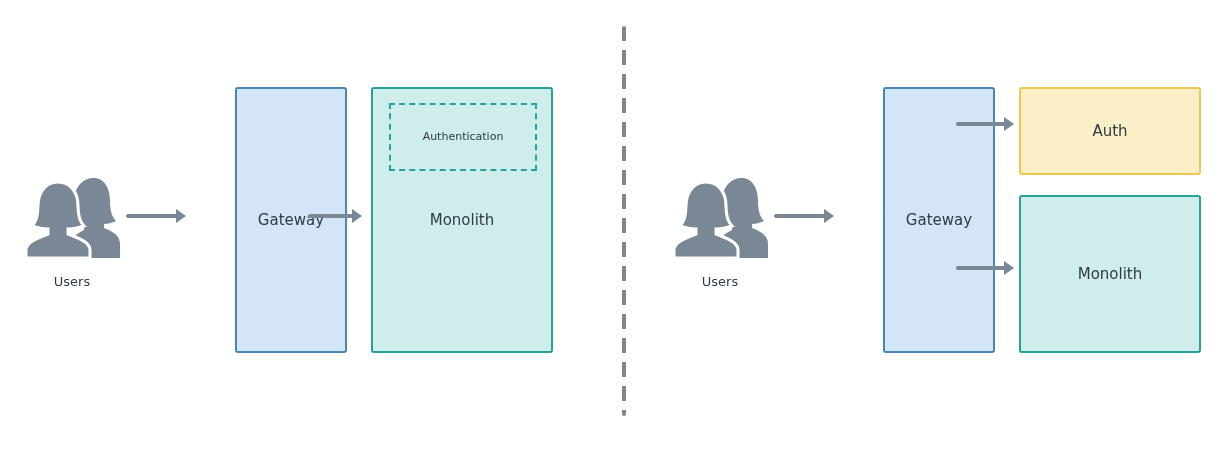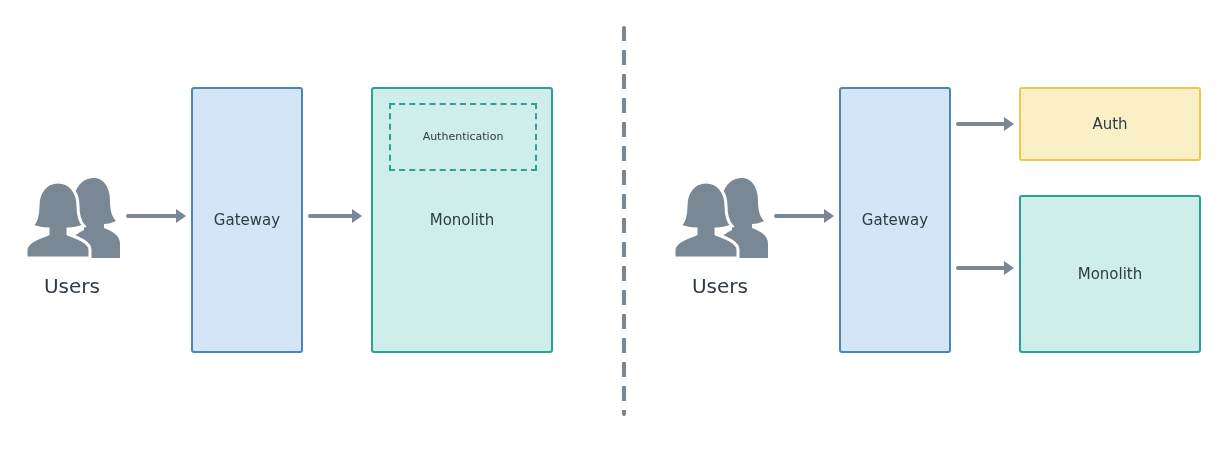--- a/index.html
+++ b/index.html
@@ -1,26 +1,26 @@
 <!DOCTYPE html>
 <html><head>
 <meta charset="utf-8">
 <style>
   html, body { margin:0; padding:0; background:#ffffff; }
   body { width:1224px; height:452px; position:relative; overflow:hidden;
          font-family:"DejaVu Sans", sans-serif; color:#2f3b45; }
   .box { position:absolute; box-sizing:border-box; border-radius:3px;
          display:flex; align-items:center; justify-content:center; text-align:center;
          font-size:15px; line-height:24px; }
-  .gateway { background:#d3e5f6; border:2px solid #4a86b8; }
+  .gateway { background:#d3e5f6; border:2px solid #4a86b8;margin-left:44px; }
   .mono { background:#cfedea; border:2px solid #2aa198; }
   .auth { background:#fbefc8; border:2px solid #ebc94f; }
   .inner-auth { position:absolute; box-sizing:border-box; border:2px dashed #2aa198;
          display:flex; align-items:center; justify-content:center; font-size:11px; }
-  .label { position:absolute; font-size:20px; text-align:center; }
+  .label { position:absolute; font-size:13px; text-align:center; }
   .arrow { position:absolute; height:4px; background:#7a8794; border-radius:2px; }
   .arrow::after { content:""; position:absolute; right:-8px; top:-5px;
          border-left:10px solid #7a8794; border-top:7px solid transparent; border-bottom:7px solid transparent; }
   .divider { position:absolute; left:622px; top:26px; width:4px; height:390px;
          background:repeating-linear-gradient(to bottom, #7a8794 0, #7a8794 15px, transparent 15px, transparent 24px); border-radius:2px; }
   svg.users { position:absolute; }
 </style>
 </head>
 <body>
 
@@ -59,19 +59,19 @@
 
 <div class="arrow" style="left:774px;top:214px;width:52px;"></div>
 
 <div class="box gateway" style="left:839px;top:87px;width:112px;height:266px;">
   <span>Gateway</span>
 </div>
 
 <div class="arrow" style="left:956px;top:122px;width:50px;"></div>
 <div class="arrow" style="left:956px;top:266px;width:50px;"></div>
 
-<div class="box auth" style="left:1019px;top:87px;width:182px;height:74px;flex-direction:column;">
+<div class="box auth" style="left:1019px;top:87px;width:182px;height:88px;flex-direction:column;">
   <span>Auth</span>
 </div>
 
 <div class="box mono" style="left:1019px;top:195px;width:182px;height:158px;">
   <span>Monolith</span>
 </div>
 
 </body></html>

